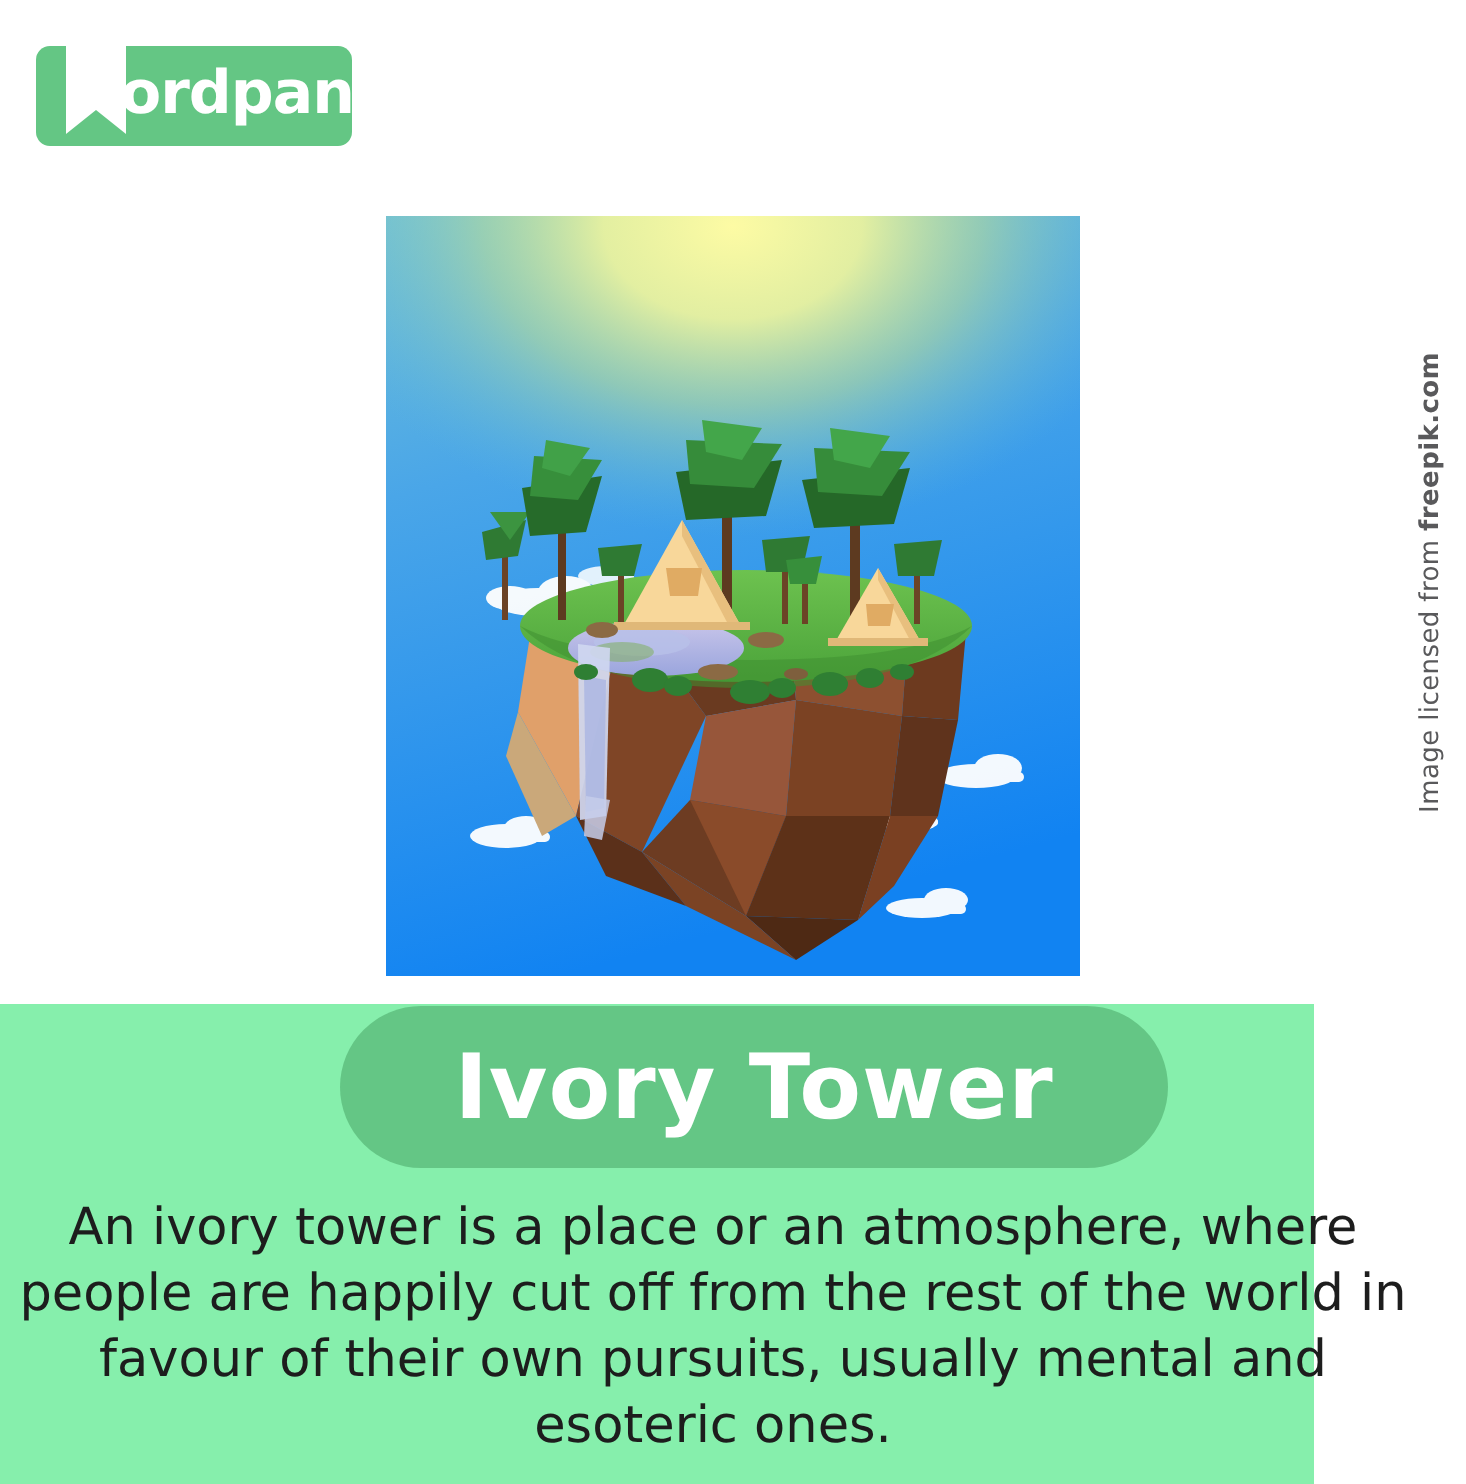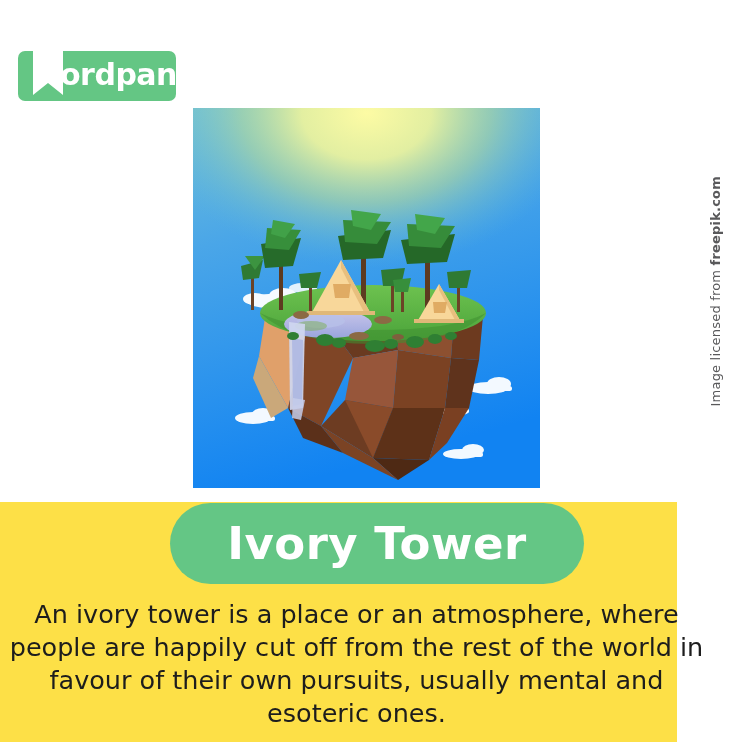--- a/index.html
+++ b/index.html
@@ -29,21 +29,20 @@
     position: absolute;
     left: 18px;
     top: 23px;
     width: 158px;
     height: 50px;
     background: #64c684;
     border-radius: 7px;
     display: flex;
     align-items: center;
     overflow: visible;
-    margin-top: 28px;
   }
   .logo-bookmark {
     position: absolute;
     left: 13px;
     top: -2px;
     width: 34px;
     height: 48px;
   }
   .logo-text {
     position: absolute;
@@ -92,22 +91,21 @@
   }
   .attribution-text b { font-weight: bold; }
 
   
   .bottom-band {
     position: absolute;
     left: 0;
     top: 502px;
     width: 657px;
     height: 240px;
-    background: #fde047;
-    padding-left: 20px;
+    background: #86efac;
   }
 
   
   .title-pill {
     position: absolute;
     left: 170px;
     top: 1px;
     width: 414px;
     height: 81px;
     background: #64c685;

